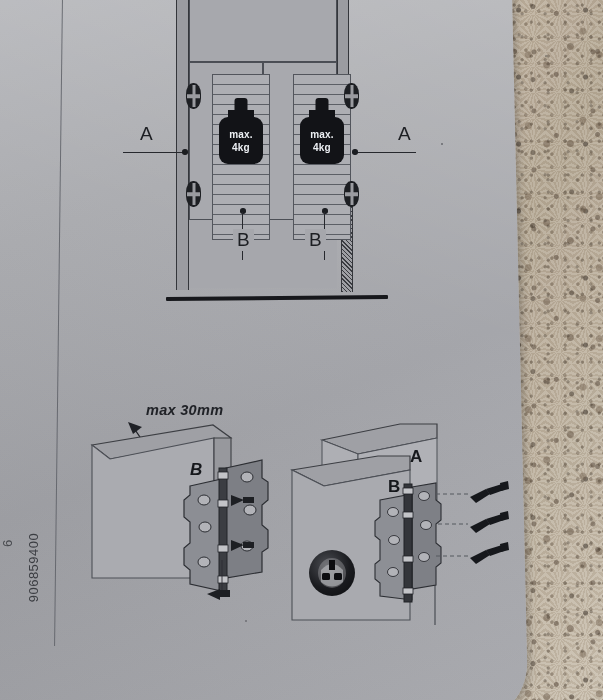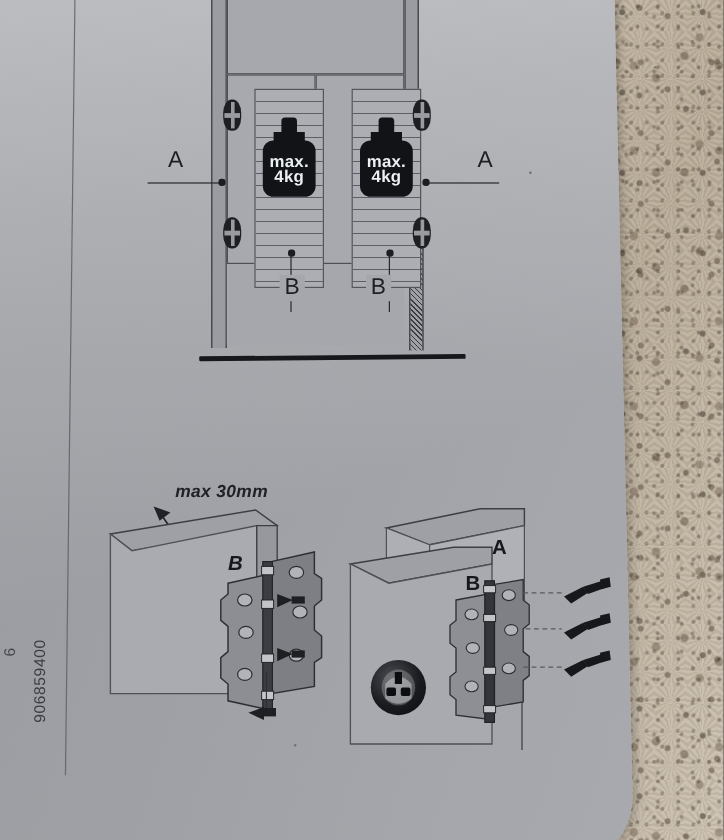--- a/index.html
+++ b/index.html
@@ -153,21 +153,21 @@
       repeating-linear-gradient(to bottom,
         rgba(0,0,0,0) 0 9px,
         #5c5f66 9px 10px),
       #adaeb3;
   }
 
   .weight {
     position: absolute;
     color: #eceff3;
     font-weight: bold;
-    font-size: 14px;
+    font-size: 10px;
     line-height: 13px;
     text-align: center;
     letter-spacing: 0.2px;
   }
   .weight .knob {
     position: absolute;
     left: 50%;
     transform: translateX(-50%);
     top: -19px;
     width: 13px;

